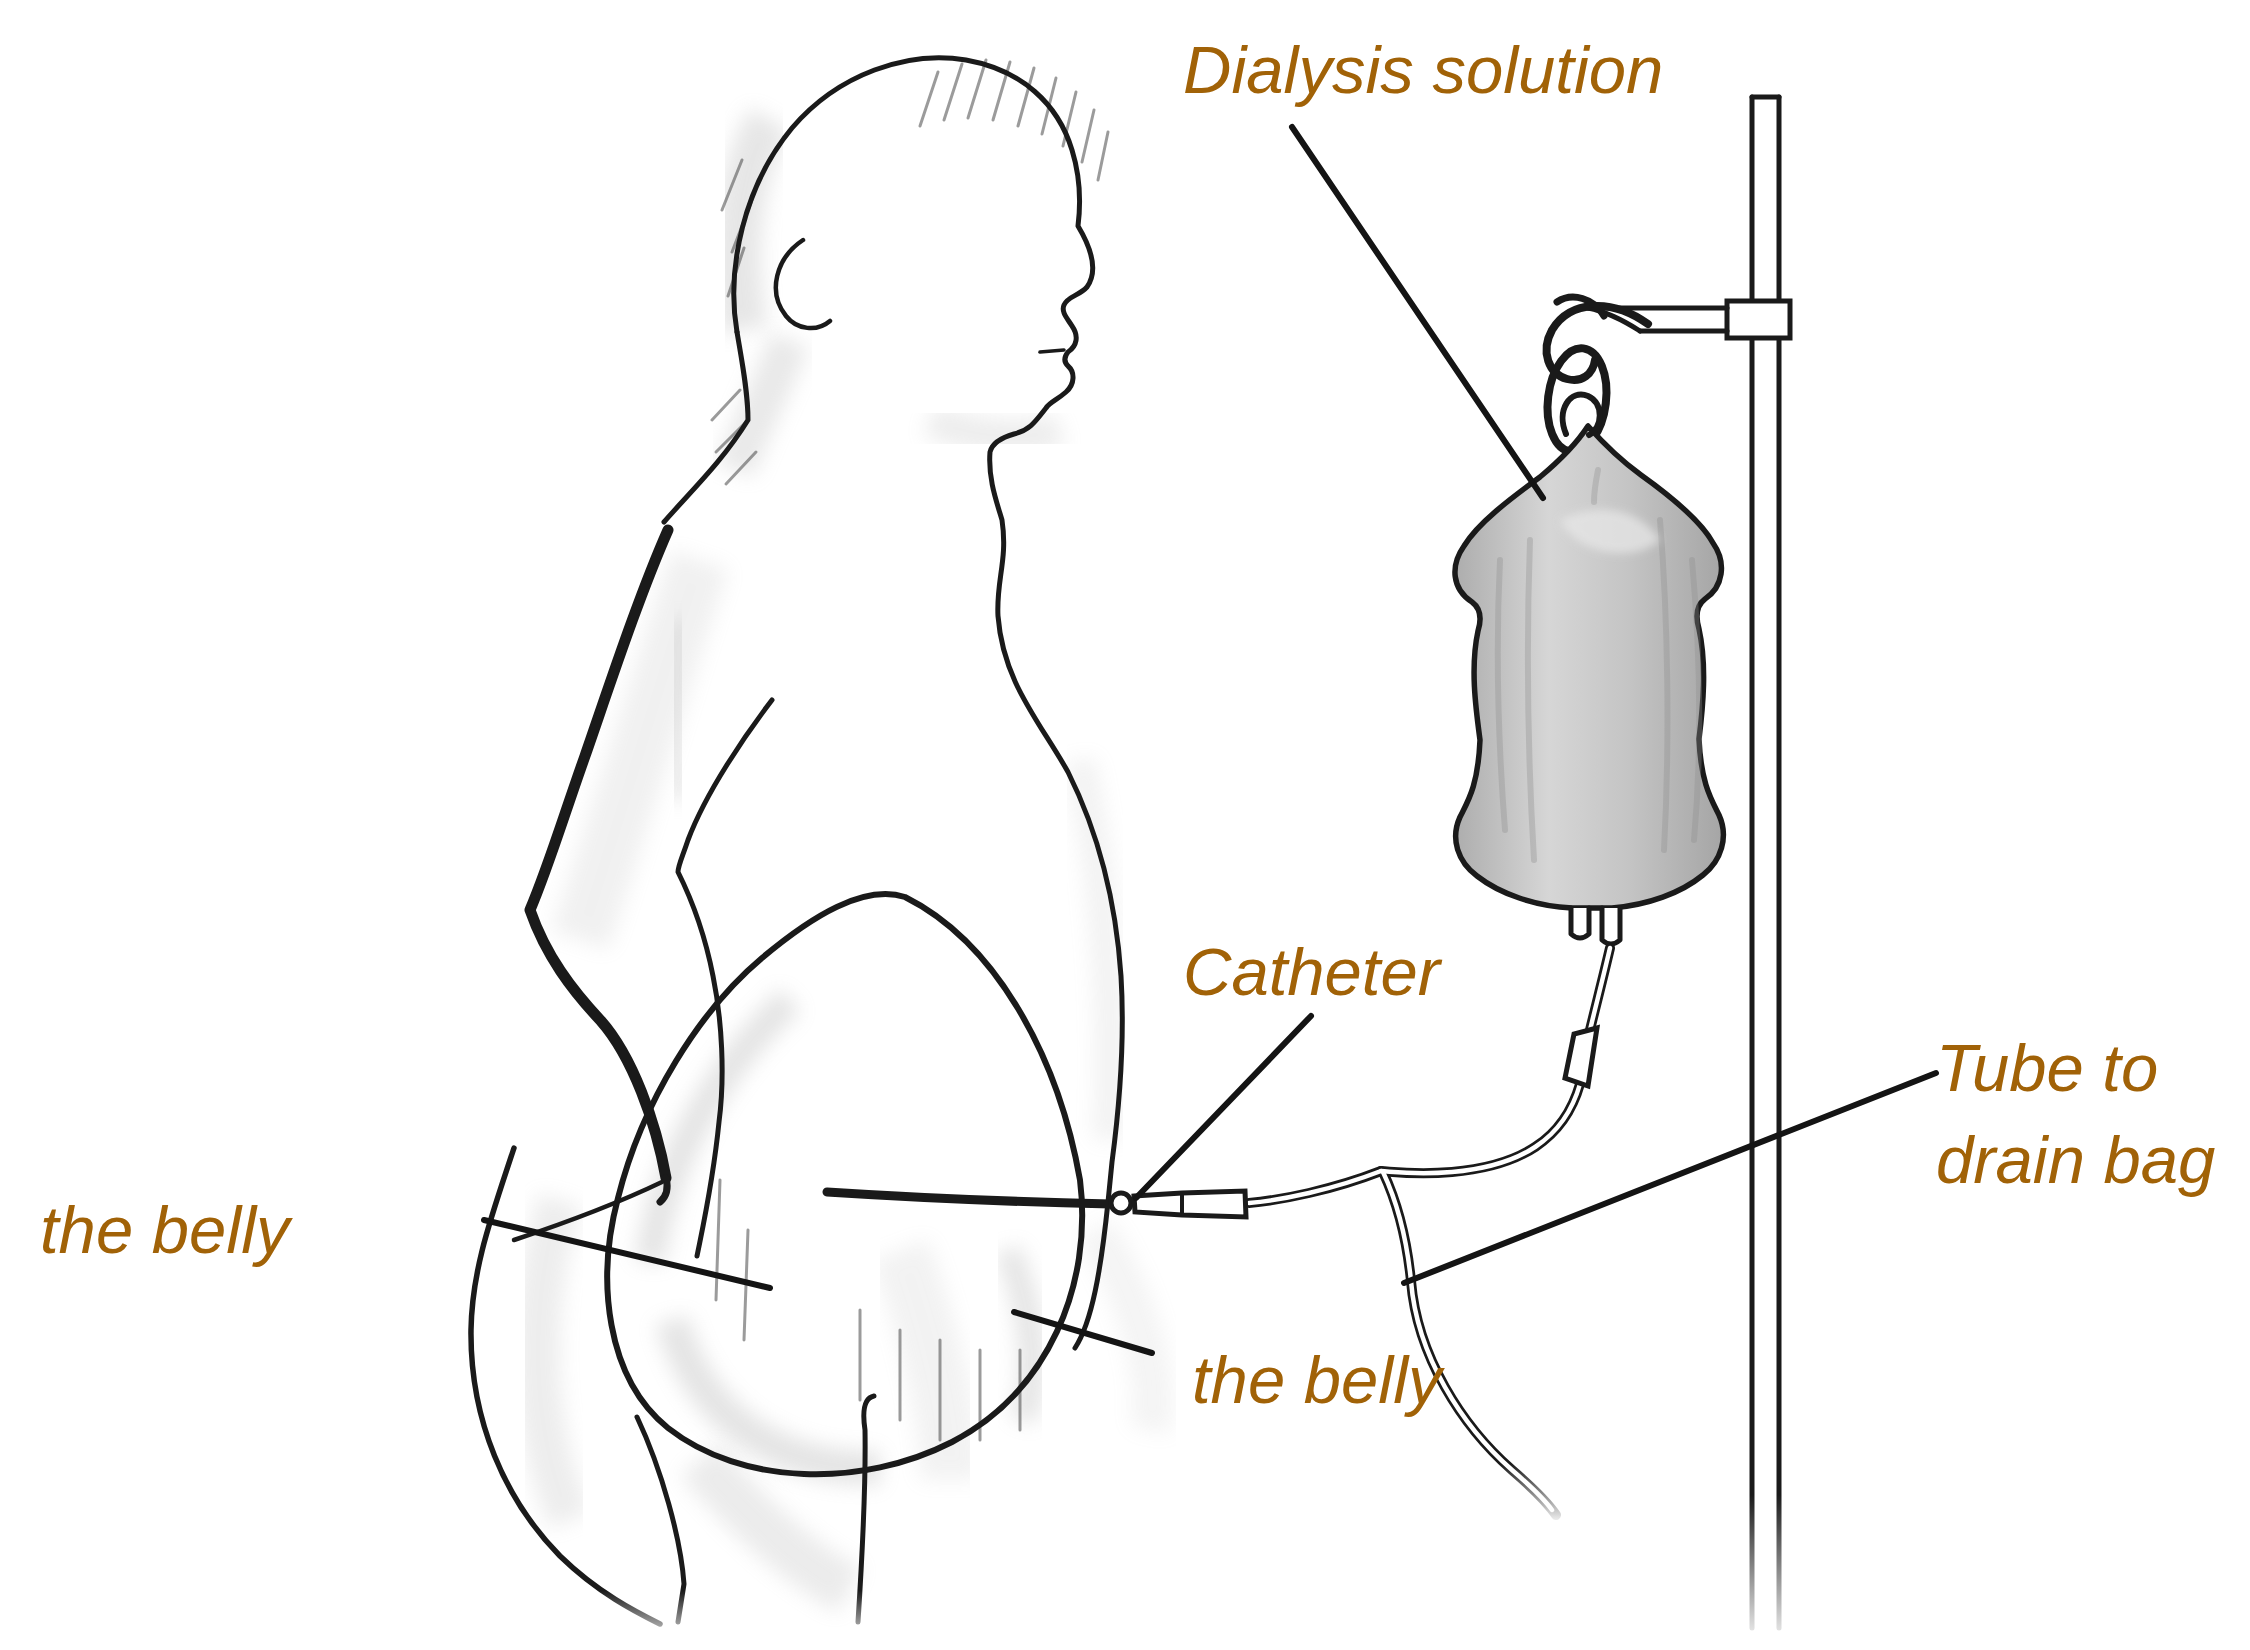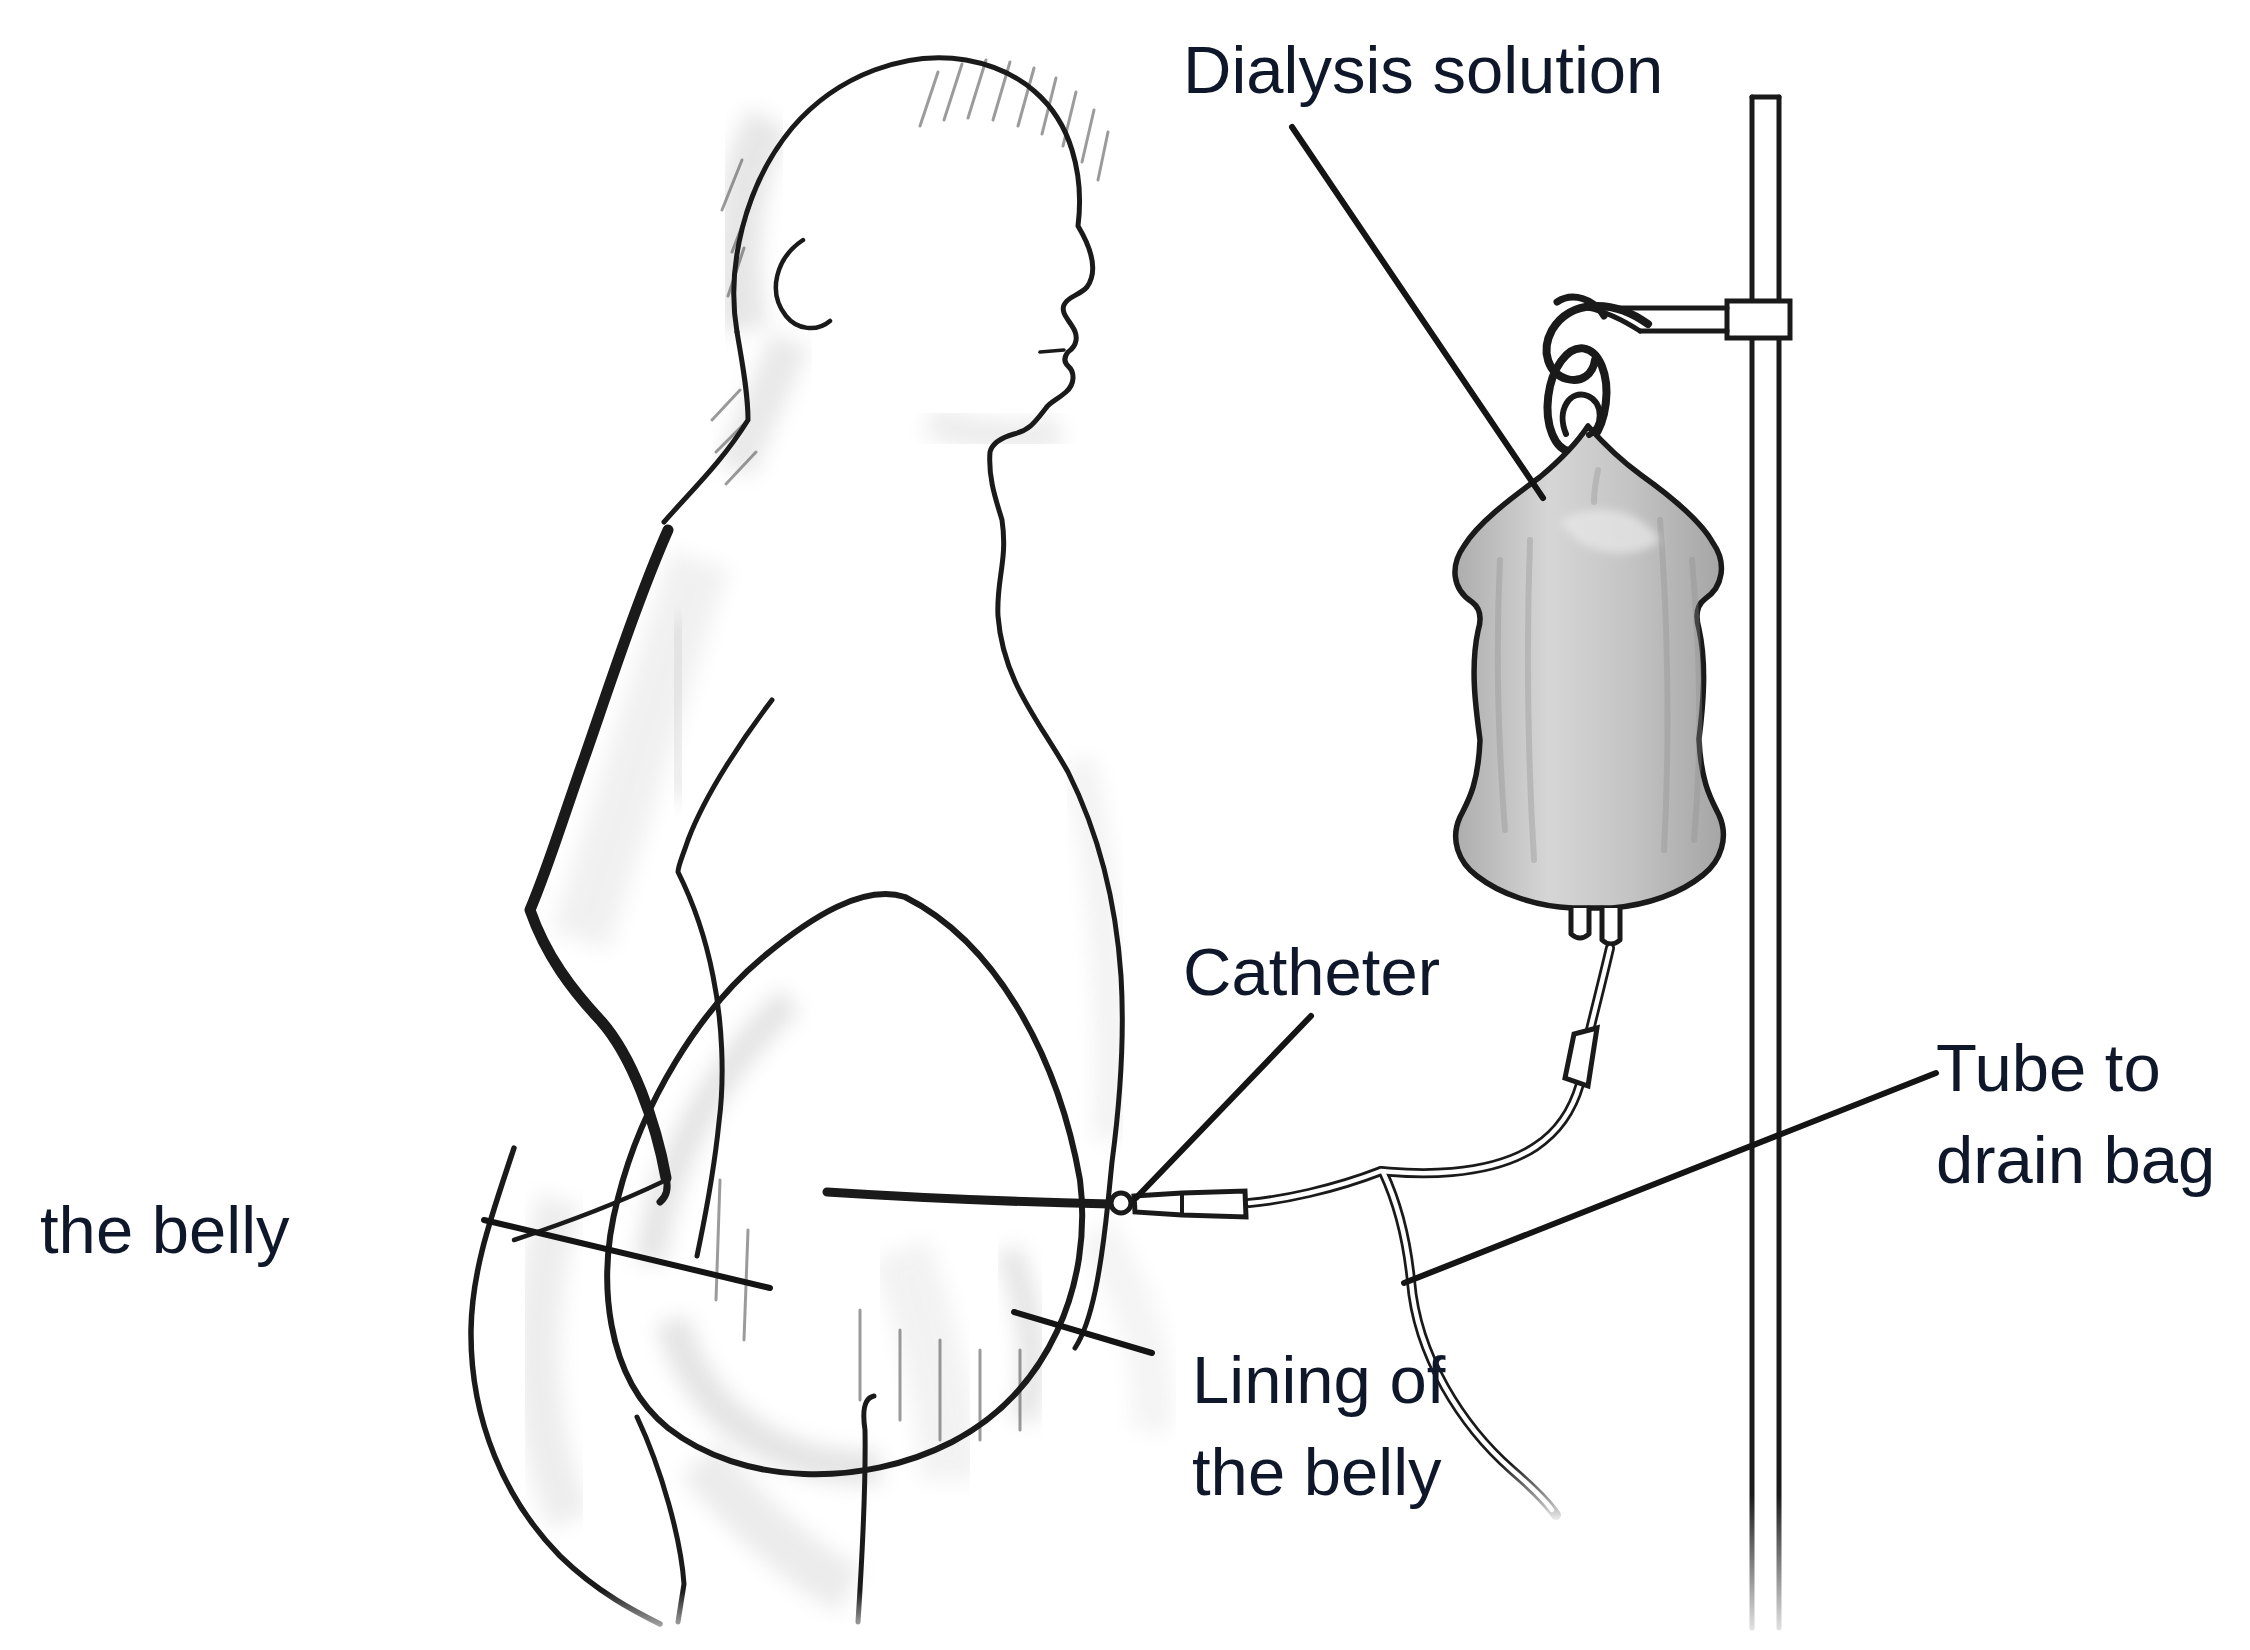--- a/index.html
+++ b/index.html
@@ -1,21 +1,21 @@
 <!DOCTYPE html>
 <html><head>
 <meta charset="utf-8">
 <style>
   html,body{margin:0;padding:0;background:#ffffff;}
   body{width:2250px;height:1650px;position:relative;overflow:hidden;
        font-family:"Liberation Sans",sans-serif;}
   #stage{position:absolute;left:0;top:0;width:2250px;height:1650px;}
   svg{position:absolute;left:0;top:0;}
   .lbl{position:absolute;font-weight:400;font-size:67px;line-height:92px;
-       color:#0f172a;white-space:nowrap;letter-spacing:0;}
+       color:#a16207;white-space:nowrap;letter-spacing:0;font-style:italic;}
   #lbl-dialysis{left:1183px;top:24px;}
   #lbl-catheter{left:1183px;top:926px;}
   #lbl-tube{left:1936px;top:1022px;}
   #lbl-space{left:40px;top:1184px;}
   #lbl-lining{left:1192px;top:1334px;}
 </style>
 </head>
 <body>
 
 <div id="stage">
@@ -244,17 +244,16 @@
   <div>drain bag</div>
 </div>
 
 <div class="lbl" id="lbl-catheter">Catheter</div>
 
 <div class="lbl" id="lbl-space">
   <div>the belly</div>
 </div>
 
 <div class="lbl" id="lbl-lining">
-  <div>Lining of</div>
   <div>the belly</div>
 </div>
 
 </div>
 
 </body></html>

